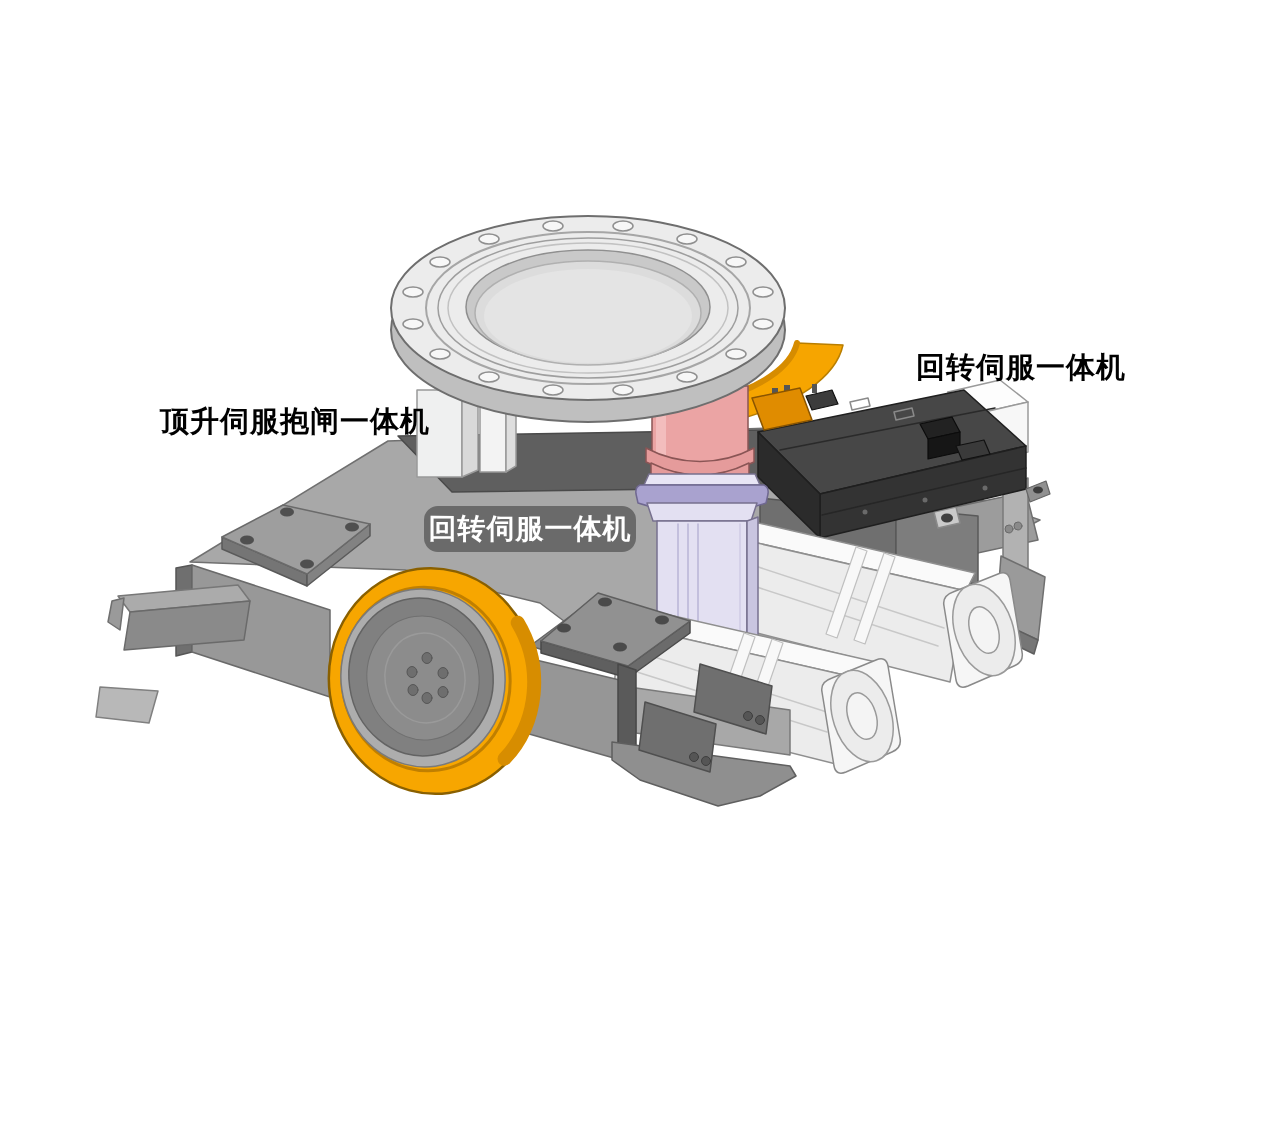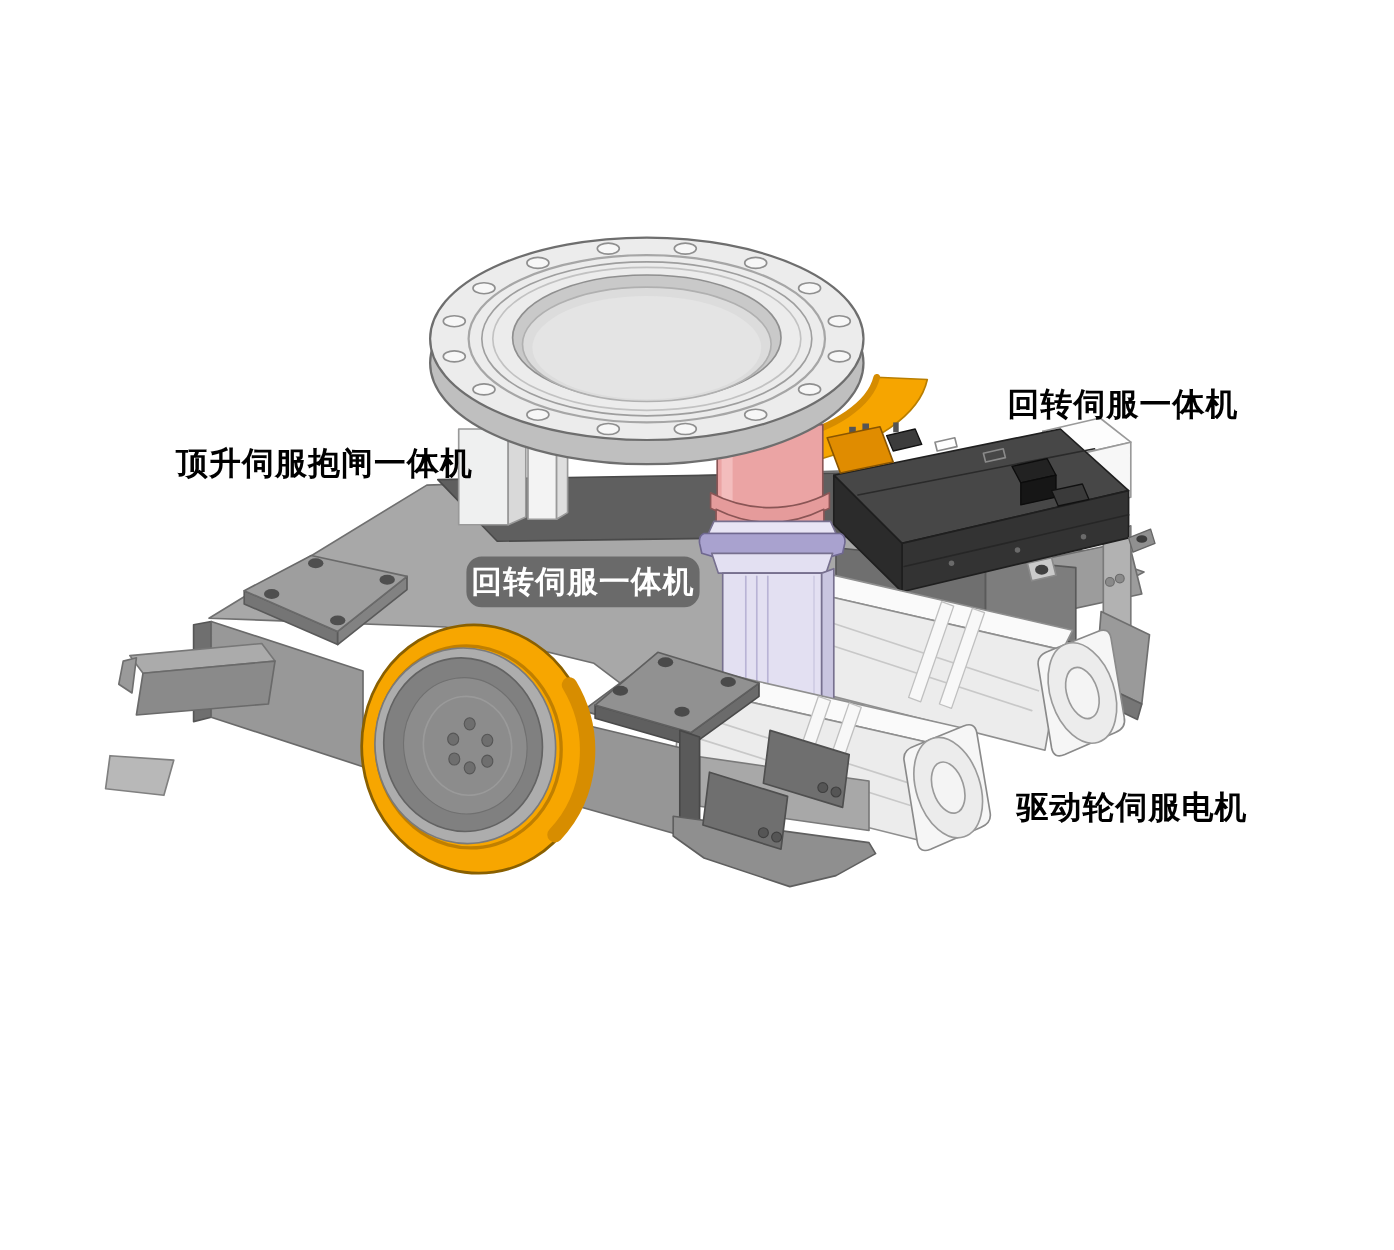--- a/index.html
+++ b/index.html
@@ -231,15 +231,14 @@
     </g>
   </g>
 </svg>
 
 <div class="label" style="left:160px;top:402px">顶升伺服抱闸一体机</div>
 
 <div class="label" style="left:916px;top:348px">回转伺服一体机</div>
 
 <div class="badge">回转伺服一体机</div>
 
-<div class="label" style="left:924px;top:715px">驱动轮伺服电机</div>
 
 </div>
 
 </body></html>

